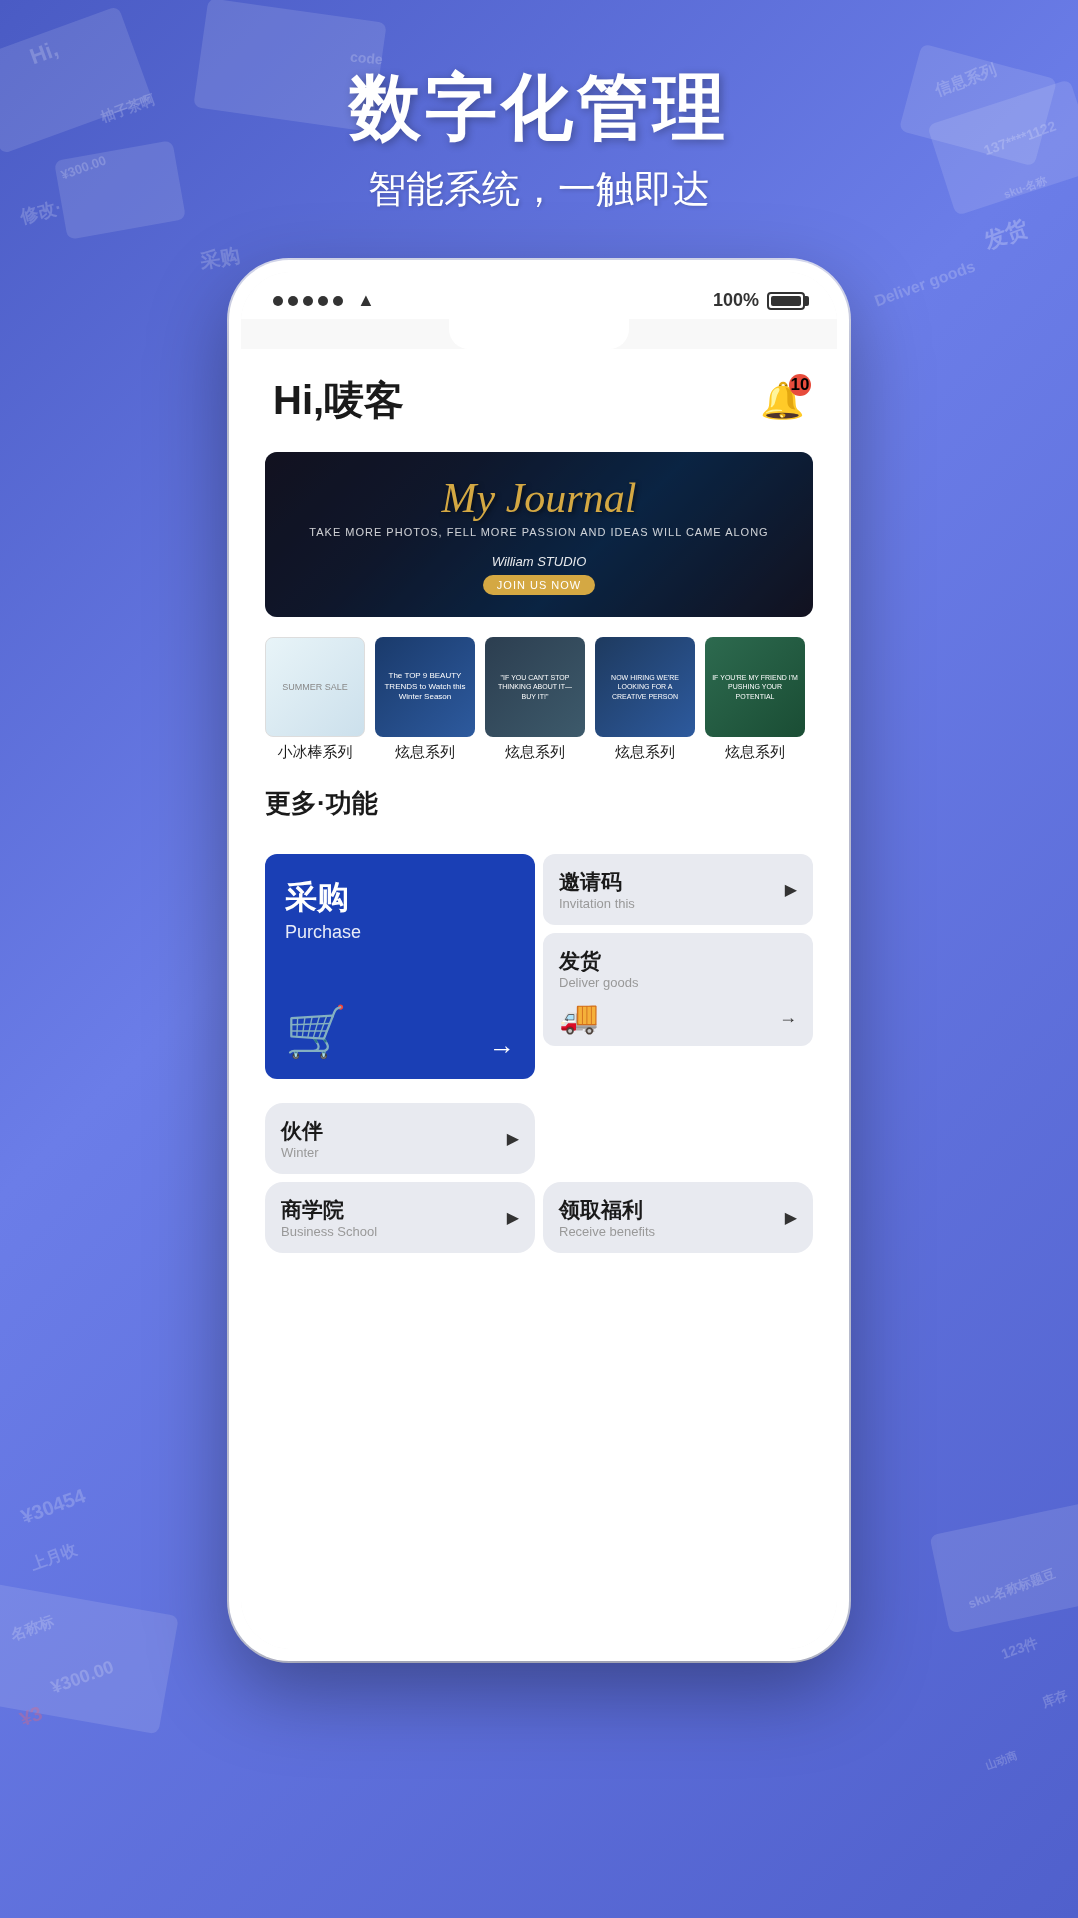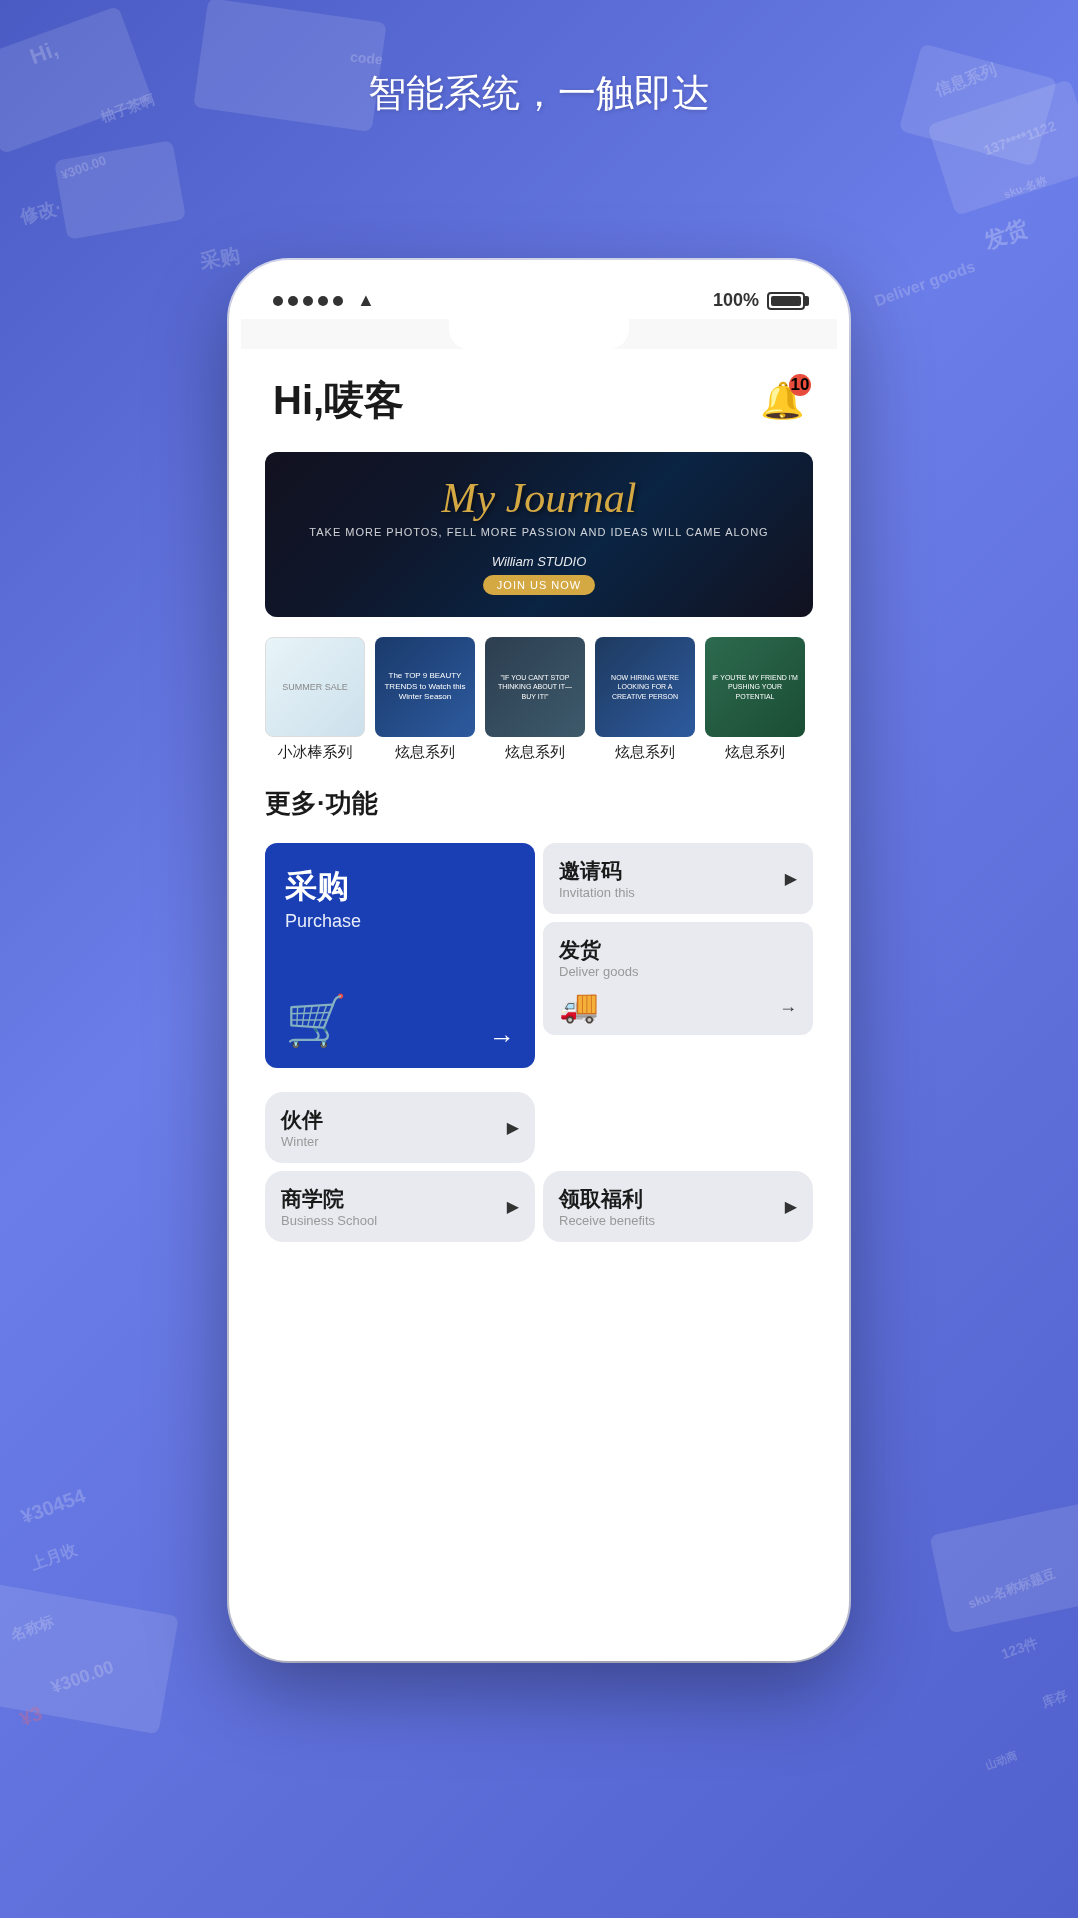--- a/index.html
+++ b/index.html
@@ -355,21 +355,21 @@
 
     
     .more-section {
       padding: 8px 24px 0;
     }
 
     .more-title {
       font-size: 26px;
       font-weight: 700;
       color: #1a1a1a;
-      margin-bottom: 14px;
+      margin-bottom: 25px;
     }
 
     
     .bottom-grid {
       padding: 8px 24px 24px;
       display: flex;
       gap: 8px;
     }
 
     .bottom-left {
@@ -512,20 +512,21 @@
   <div class="bg-text-piece" style="bottom:320px;right:20px;font-size:13px;">sku-名称标题豆</div>
   <div class="bg-text-piece" style="bottom:280px;left:10px;font-size:15px;">名称标</div>
   <div class="bg-text-piece" style="bottom:260px;right:40px;font-size:14px;">123件</div>
   <div class="bg-text-piece" style="bottom:230px;left:50px;font-size:18px;">¥300.00</div>
   <div class="bg-text-piece" style="bottom:210px;right:10px;font-size:13px;">库存</div>
   <div class="bg-text-piece" style="bottom:190px;left:20px;font-size:20px;color:rgba(255,100,100,0.3);">¥3</div>
   <div class="bg-text-piece" style="bottom:150px;right:60px;font-size:11px;">山动商</div>
 </div>
 
 <div class="header-text">
+  <div class="header-title">数字化管理</div>
   <div class="header-subtitle">智能系统，一触即达</div>
 </div>
 
 <div class="phone-wrapper">
   <div class="phone-outer">
     <div class="phone-inner">
 
       <div class="status-bar">
         <div style="display:flex;align-items:center;gap:6px;">
           <div class="status-dots">

